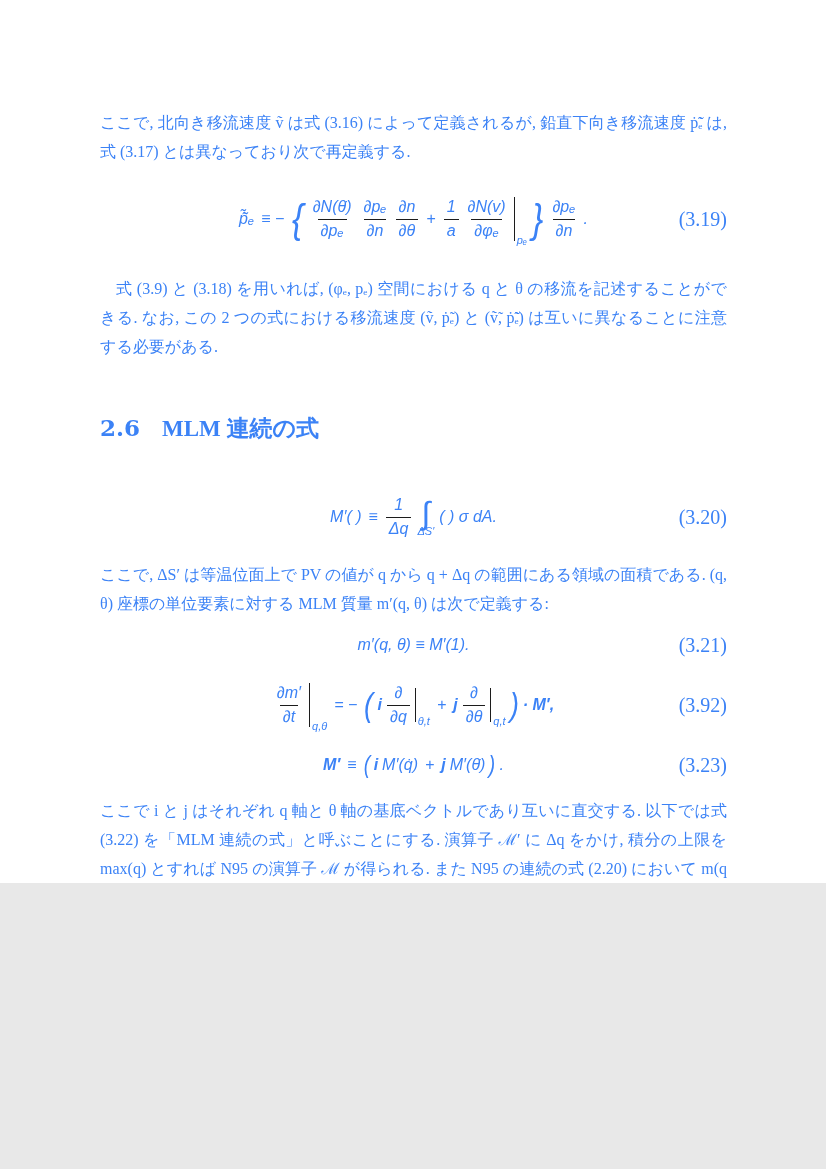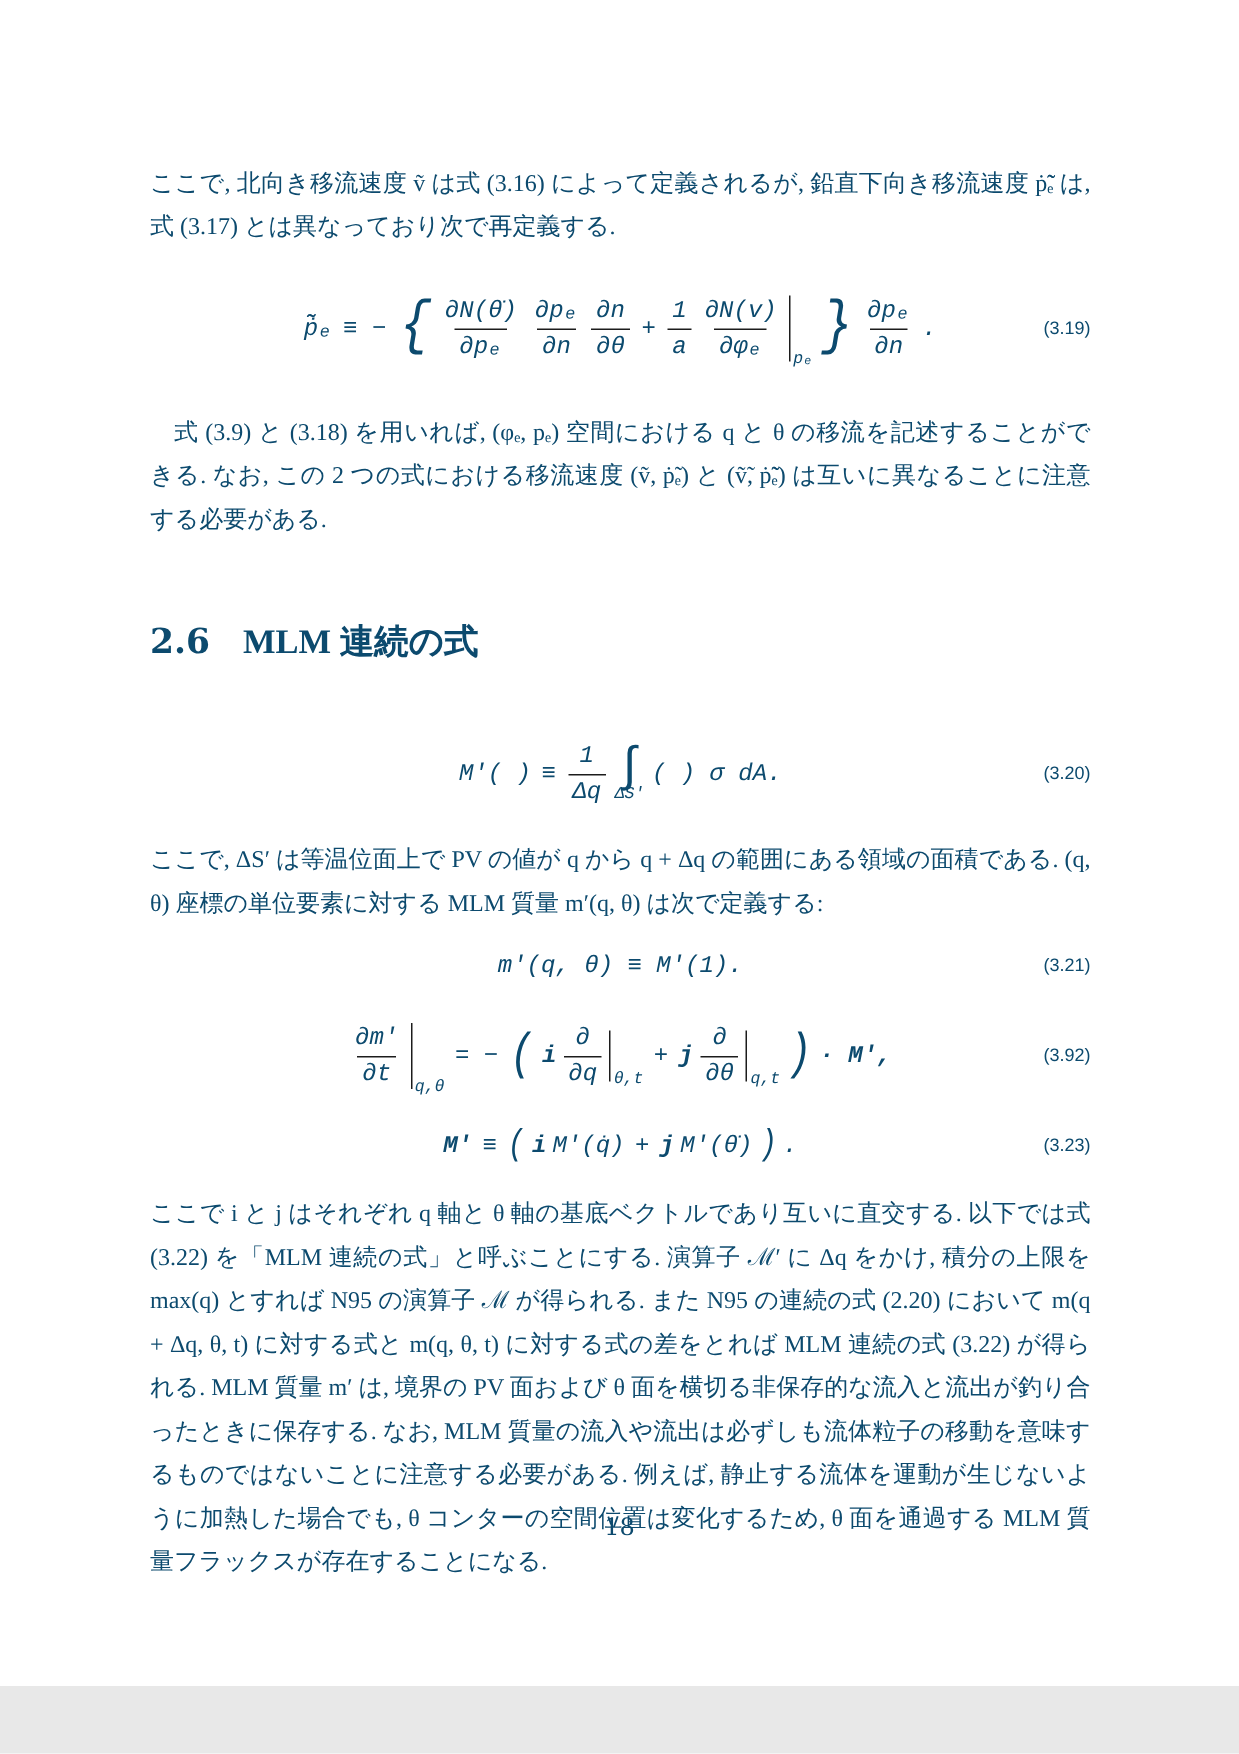--- a/index.html
+++ b/index.html
@@ -1,20 +1,20 @@
 <!DOCTYPE html>
 <html><head>
 <meta charset="utf-8">
 <style>
   html,body{margin:0;padding:0;background:#e8e8e8;}
   .page{
-    width:826px;height:1124px;background:#ffffff;position:relative;
+    width:826px;height:883px;background:#ffffff;position:relative;
     margin:0 auto;overflow:hidden;
     font-family:"Liberation Serif","DejaVu Serif",serif;
-    color:#0c4a6e;
+    color:#3b82f6;
   }
   .column{
     position:absolute;left:100px;top:108px;width:627px;
     font-size:16px;line-height:29px;text-align:justify;
   }
   p{margin:0;}
   .indent{text-indent:16px;}
 
   
   .section-heading{
@@ -24,25 +24,25 @@
   }
   .section-heading .sec-num{margin-right:22px;font-family:"DejaVu Serif",serif;}
 
   
   .equation{
     position:relative;margin:18px 0;display:flex;align-items:center;
     justify-content:center;min-height:40px;text-indent:0;
   }
   .eq-body{
     display:inline-flex;align-items:center;
-    font-family:Liberation Mono, monospace;font-style:italic;font-size:16px;line-height:1.15;
+    font-family:Liberation Sans, sans-serif;font-style:italic;font-size:16px;line-height:1.15;
   }
   .eq-number{
     position:absolute;right:0;top:50%;transform:translateY(-50%);
-    font-style:normal;font-size:12px;font-family:Liberation Sans, sans-serif;
+    font-style:normal;font-size:20px;font-family:Liberation Serif, serif;
   }
   .mo{margin:0 5px;}
   .mi{margin:0 2px;}
   .frac{display:inline-flex;flex-direction:column;align-items:center;vertical-align:middle;margin:0 3px;}
   .frac .num{display:block;padding:0 3px 2px 3px;text-align:center;}
   .frac .den{display:block;padding:2px 3px 0 3px;border-top:1px solid #1c1c1c;text-align:center;}
   .big{font-size:250%;font-weight:300;line-height:0.9;margin:0 2px;transform:scaleX(.85);}
   .big-paren{font-size:210%;font-weight:300;line-height:0.9;margin:0 1px;transform:scaleX(.8);}
   .eval{display:inline-flex;align-items:flex-end;margin-left:2px;margin-right:2px;}
   .eval .bar{width:1px;background:#1c1c1c;height:44px;}

